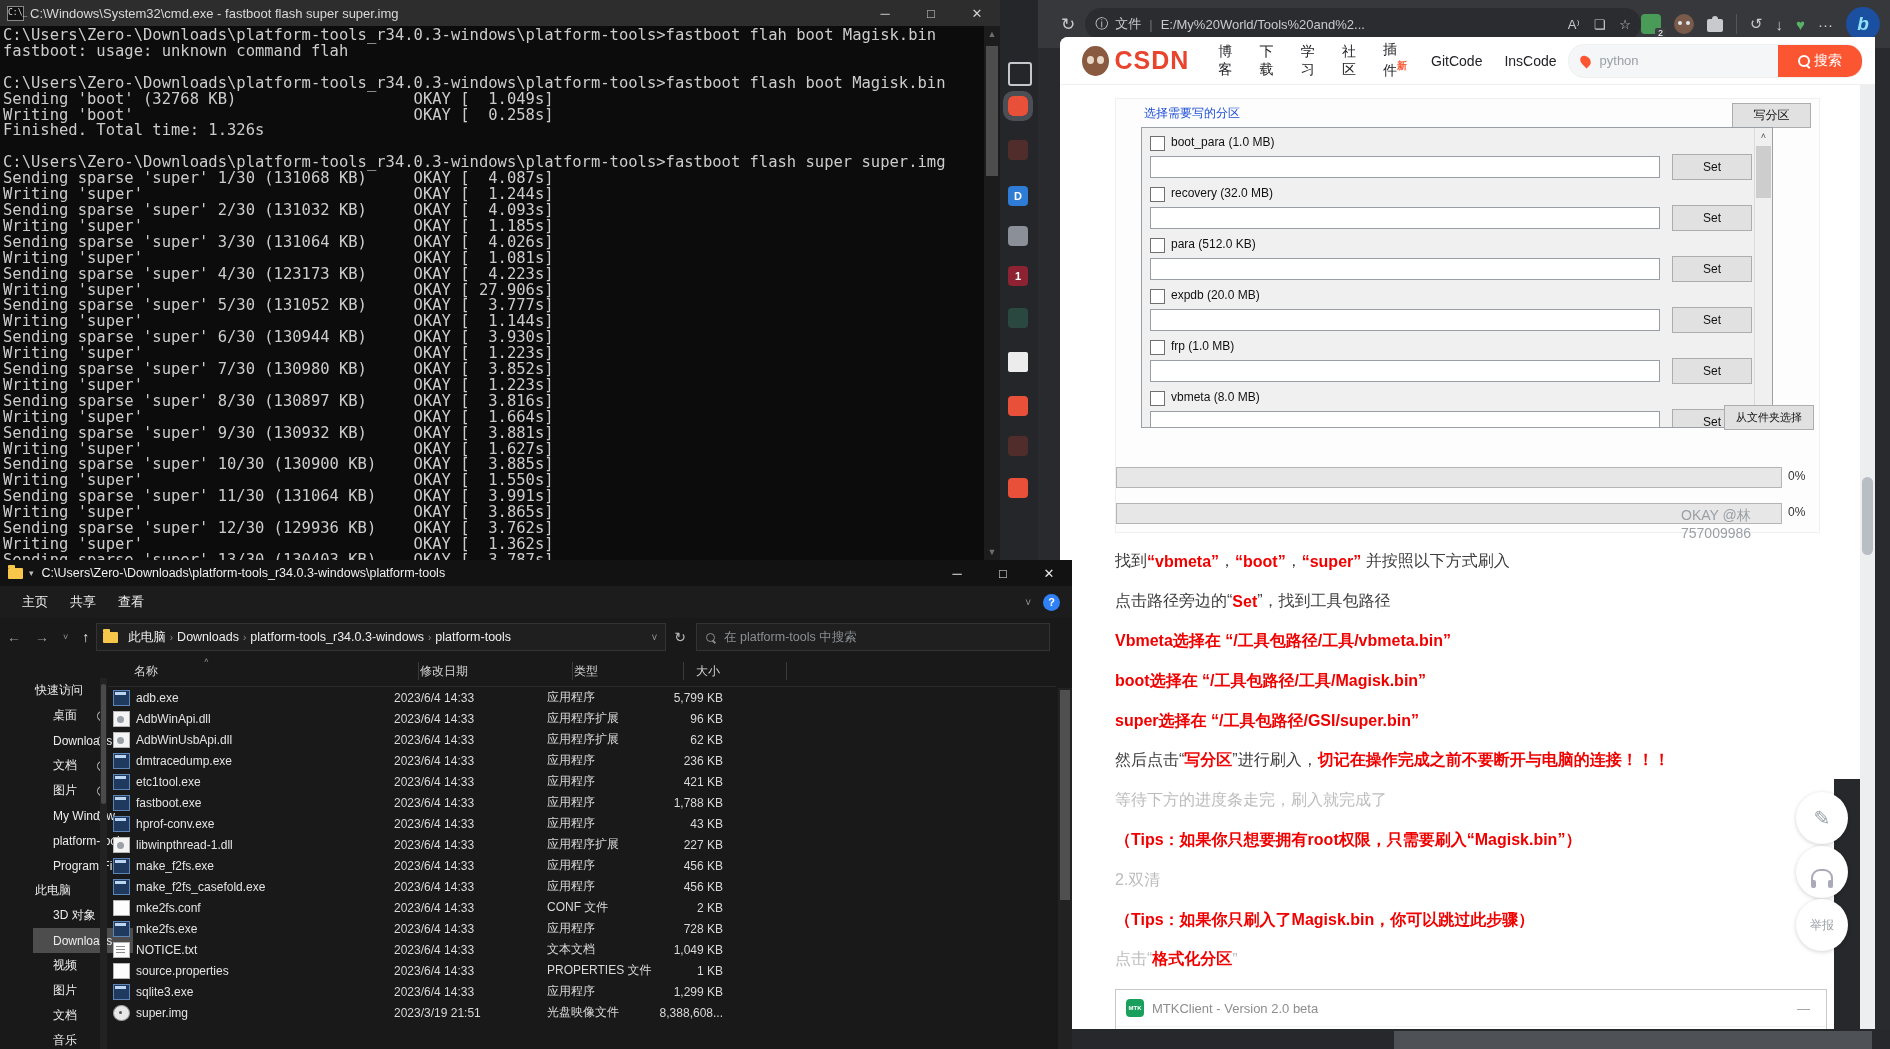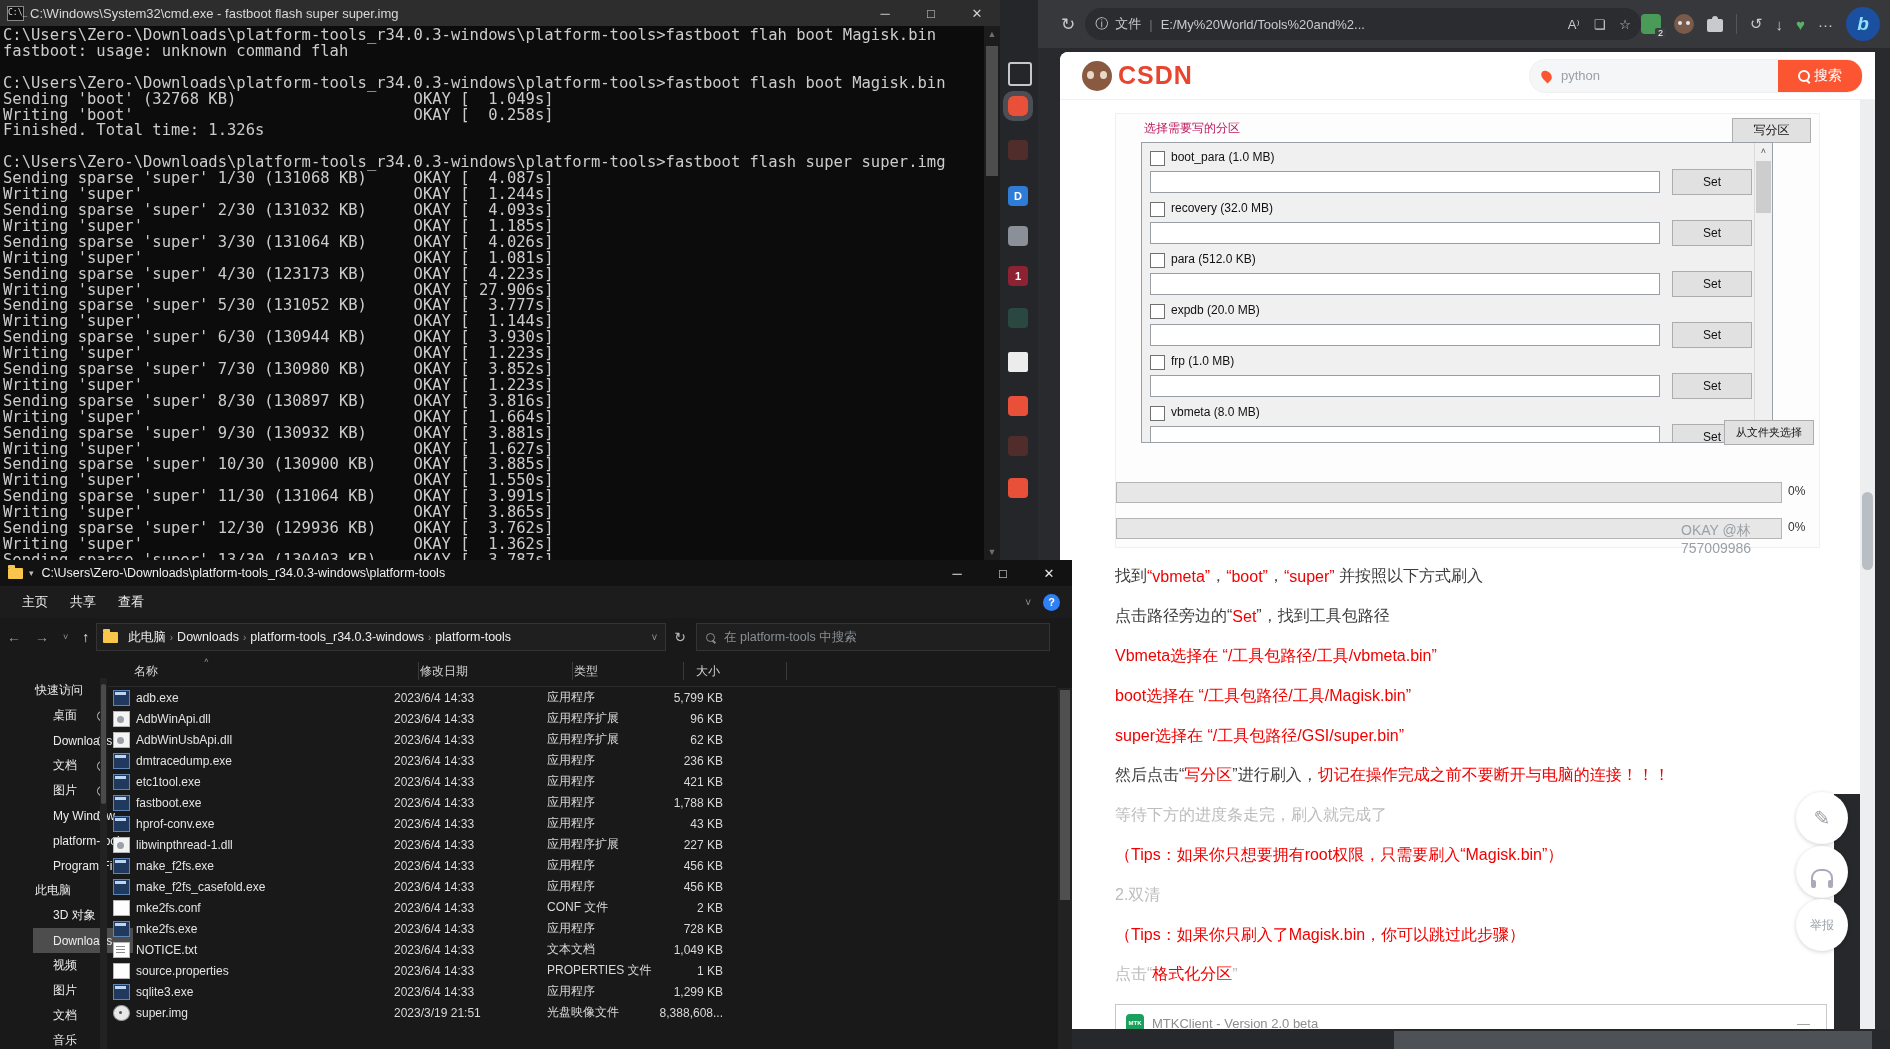--- a/index.html
+++ b/index.html
@@ -46,21 +46,21 @@
   .ext-face::before,.ext-face::after{content:"";position:absolute;top:7px;width:4px;height:4px;border-radius:50%;background:#dfe8ef;}
   .ext-face::before{left:4px;} .ext-face::after{right:4px;}
   .ext-puzzle{width:16px;height:16px;position:relative;}
   .ext-puzzle::before{content:"";position:absolute;inset:3px 0 0 0;background:#c9cacd;border-radius:2px;}
   .ext-puzzle::after{content:"";position:absolute;top:0;left:5px;width:6px;height:6px;border-radius:50%;background:#c9cacd;}
   .vsep{width:1px;height:20px;background:#55565a;}
   .heart{color:#58b368;}
   .bing{width:34px;height:34px;border-radius:50%;background:#1b4fa0;display:flex;align-items:center;justify-content:center;
         color:#8ee3f8;font-size:19px;font-weight:bold;font-style:italic;}
 
-  .page{position:absolute;left:25px;top:52px;width:815px;bottom:0;background:#ffffff;border-radius:8px 0 0 0;}
+  .page{position:absolute;left:25px;top:37px;width:815px;bottom:0;background:#ffffff;border-radius:8px 0 0 0;}
 
   
   .csdn-head{position:absolute;left:0;top:0;right:0;height:47px;border-bottom:1px solid #f0f0f0;
              display:flex;align-items:center;background:#fff;border-radius:8px 0 0 0;}
   .monkey{width:30px;height:30px;border-radius:50%;background:#8a5a40;margin:0 6px 0 22px;position:relative;}
   .monkey::before,.monkey::after{content:"";position:absolute;top:10px;width:7px;height:8px;border-radius:50%;background:#e8d8c8;}
   .monkey::before{left:5px;} .monkey::after{right:5px;}
   .csdn-logo{color:#e8442e;font-size:25px;font-weight:bold;letter-spacing:1px;margin-right:18px;}
   .cnav{font-size:14px;color:#222226;margin:0 11px;position:relative;cursor:pointer;}
   .newb{color:#fc5531;font-size:10px;font-weight:bold;}
@@ -70,42 +70,42 @@
   .csdn-search input{border:0;outline:0;background:transparent;flex:1;font-size:13px;color:#555;}
   .csdn-search input::placeholder{color:#9aa0a6;}
   .sbtn{width:84px;height:34px;background:#fc5531;color:#fff;font-size:14px;display:flex;align-items:center;
         justify-content:center;gap:4px;border:0;cursor:pointer;}
   .mag{width:8px;height:8px;border:2px solid #fff;border-radius:50%;position:relative;}
   .mag::after{content:"";position:absolute;left:7px;top:7px;width:2px;height:5px;background:#fff;transform:rotate(-45deg);}
 
   
   .shot{position:absolute;left:55px;top:61px;width:703px;height:433px;background:#fdfdfd;border:1px solid #eef0f2;
         font-family:"Liberation Sans","DejaVu Sans",sans-serif;}
-  .shot-label{position:absolute;left:28px;top:6px;font-size:12px;color:#be185d;}
+  .shot-label{position:absolute;left:28px;top:6px;font-size:12px;color:#1d4ed8;}
   .btn-win{background:#e1e1e1;border:1px solid #adadad;font-size:12px;color:#111;
            display:flex;align-items:center;justify-content:center;}
   .write-btn{position:absolute;right:8px;top:4px;width:77px;height:23px;}
   .plist{position:absolute;left:25px;top:28px;width:630px;height:299px;background:#f0f0f0;border:1px solid #9aa0a6;overflow:hidden;}
   .pitem{position:relative;height:51px;}
   .chk{position:absolute;left:8px;top:8px;width:13px;height:13px;background:#fff;border:1px solid #707070;}
   .plabel{position:absolute;left:29px;top:7px;font-size:12px;color:#111;text-align:right;}
   .pinput{position:absolute;left:8px;top:28px;width:504px;height:18px;background:#fff;border:1px solid #999ea4;}
   .set-btn{position:absolute;left:530px;top:26px;width:78px;height:24px;}
   .plist-sb{position:absolute;right:0;top:0;width:17px;height:100%;background:#f0f0f0;border-left:1px solid #dadada;}
   .plist-sb .a{position:absolute;left:0;width:17px;height:17px;text-align:center;font-size:9px;color:#555;line-height:17px;background:#f0f0f0;}
   .plist-sb .th{position:absolute;left:1px;top:18px;width:15px;height:52px;background:#cdcdcd;}
   .folder-btn{position:absolute;right:5px;top:306px;width:88px;height:23px;font-size:11px;}
   .pbar{position:absolute;left:0px;width:664px;height:19px;background:#e7e7e7;border:1px solid #b5b5b5;}
   .ppct{position:absolute;font-size:12px;color:#333;}
   .wmark{position:absolute;font-size:14px;color:#9aa0a6;}
 
   
   .article{position:absolute;left:55px;top:505px;width:740px;}
   .para{height:39.8px;display:flex;align-items:center;font-size:16px;white-space:pre;}
-  .seg-k{color:#3d3d3d;} .seg-r{color:#f10000;font-weight:normal;} .seg-g{color:#bcbcbc;text-align:right;}
+  .seg-k{color:#3d3d3d;} .seg-r{color:#f10000;font-weight:bold;} .seg-g{color:#bcbcbc;text-align:right;}
 
   
   .mtk{position:absolute;left:55px;top:952px;width:710px;height:60px;background:#fff;border:1px solid #c9c9c9;border-bottom:0;}
   .mtk-bar{height:36px;display:flex;align-items:center;border-bottom:1px solid #f2f2f2;}
   .mtk-ico{width:18px;height:18px;border-radius:4px;background:#18a05c;color:#fff;font-size:6px;display:flex;
            align-items:center;justify-content:center;margin:0 8px 0 10px;font-weight:bold;}
   .mtk-title{font-size:13px;color:#8d8d8d;}
   .mtk-min{margin-left:auto;margin-right:16px;color:#9a9a9a;font-size:13px;}
 
   
@@ -219,20 +219,29 @@
       <span>···</span>
       <span class="bing">b</span>
     </div>
   </div>
 
   <div class="page">
 
     <div class="csdn-head">
       <span class="monkey"></span>
       <span class="csdn-logo">CSDN</span>
+      <span id="csdn-nav" style="display:flex;align-items:center;">
+          <span class="cnav">博客</span>
+          <span class="cnav">下载</span>
+          <span class="cnav">学习</span>
+          <span class="cnav">社区</span>
+          <span class="cnav">插件<sup class="newb">新</sup></span>
+          <span class="cnav">GitCode</span>
+          <span class="cnav">InsCode</span>
+        </span>
       <div class="csdn-search">
         <span class="flame"></span>
         <input placeholder="python" style="">
         <button class="sbtn">
           <span class="mag"></span>
           <span>搜索</span>
         </button>
       </div>
     </div>
 

